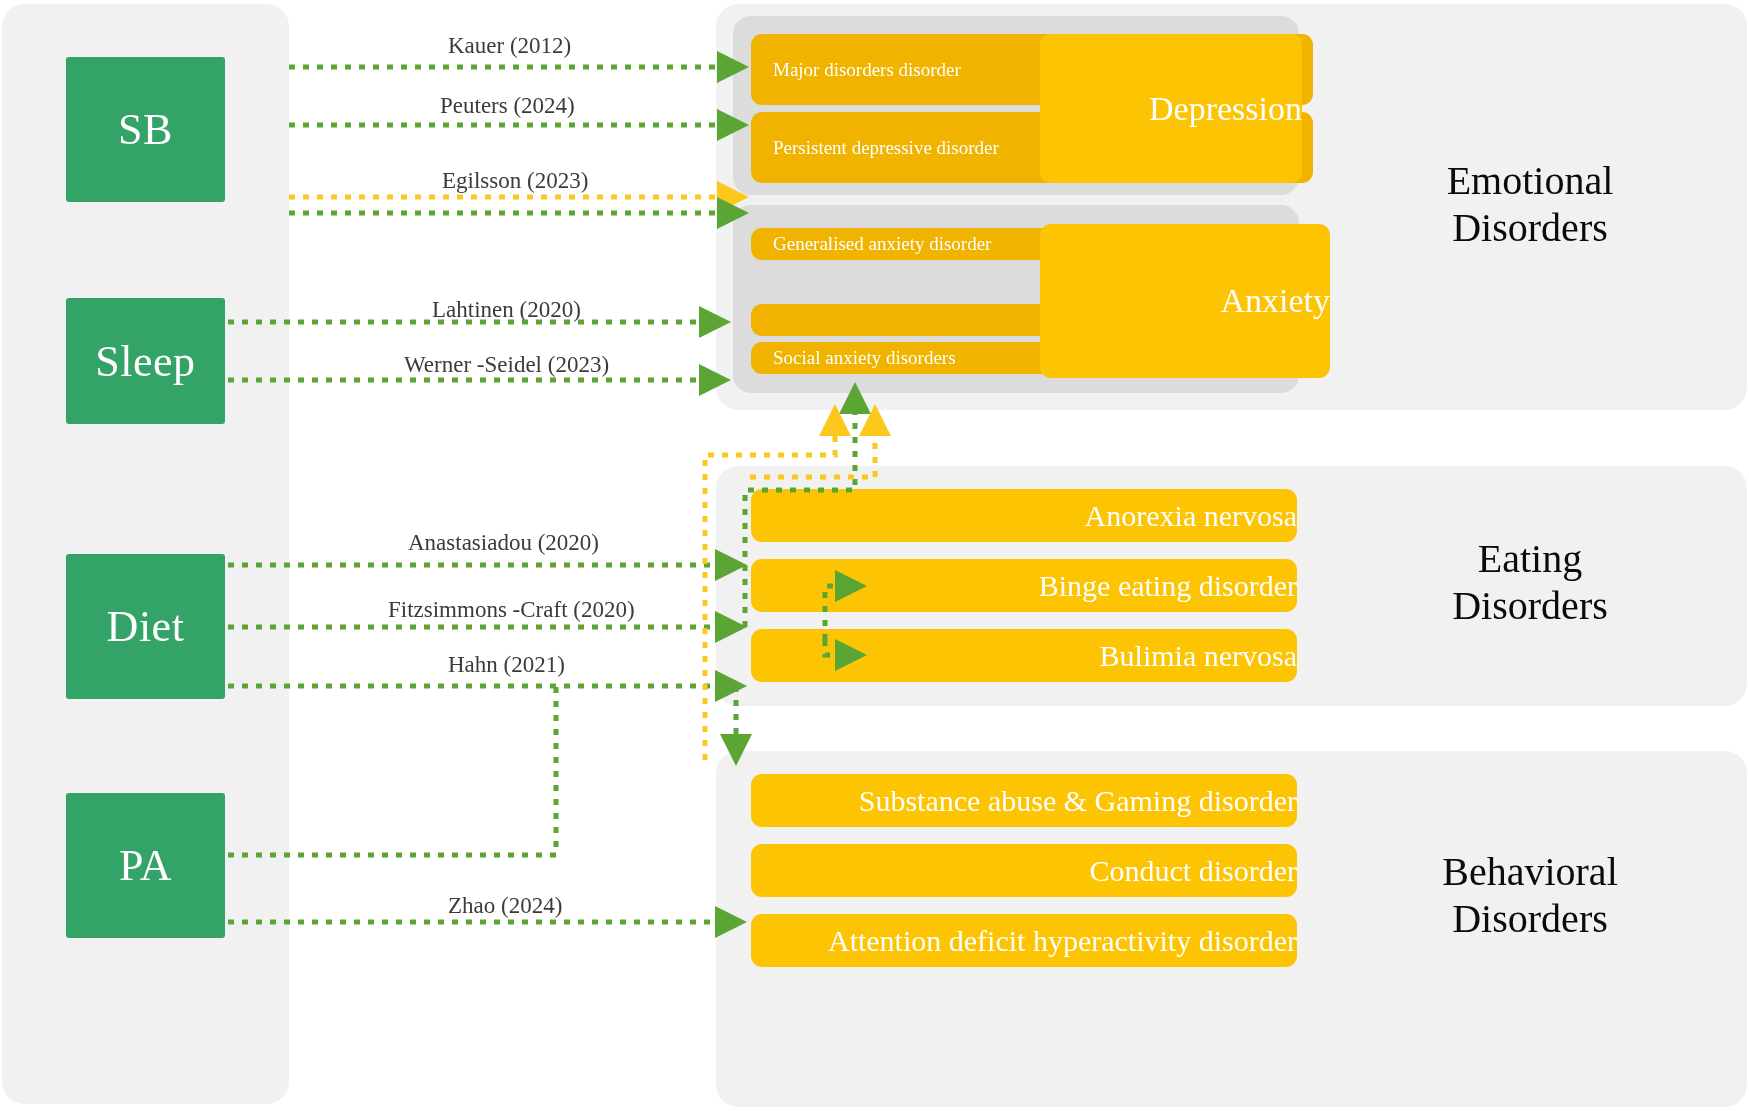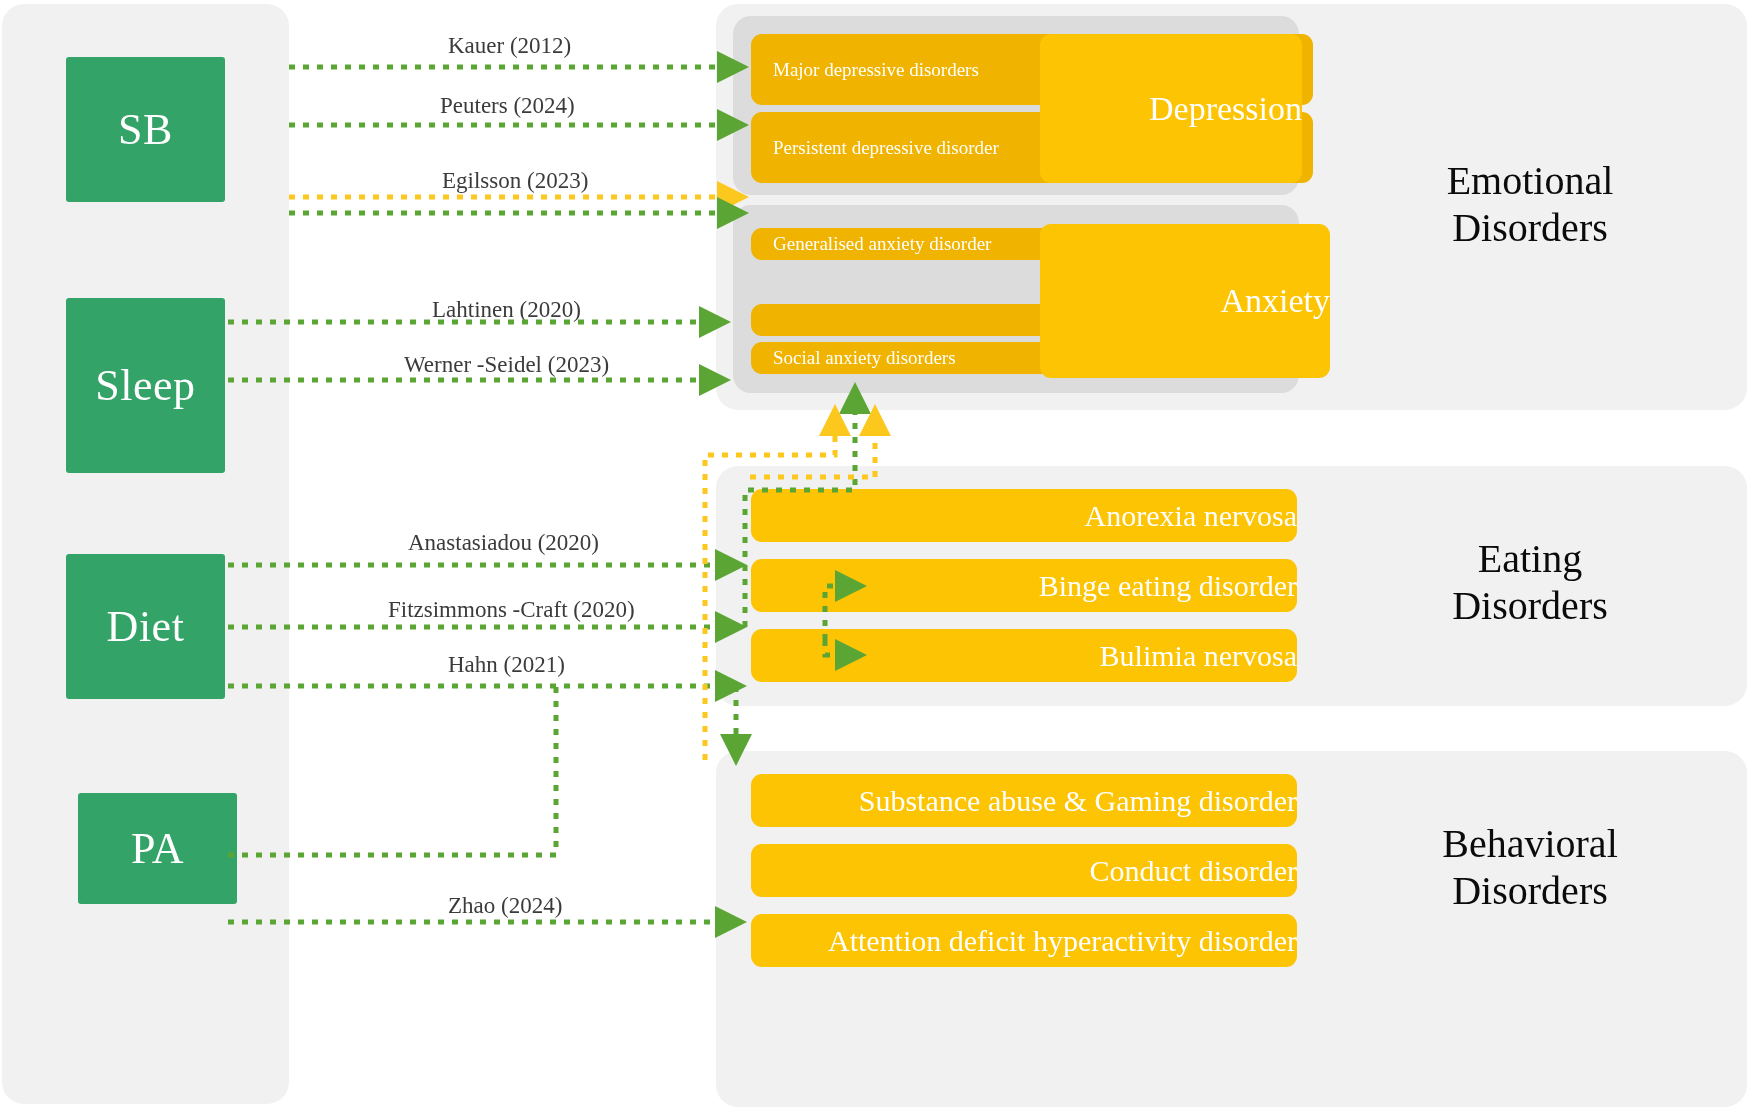--- a/index.html
+++ b/index.html
@@ -47,34 +47,34 @@
 
   <div class="panel" style="left:716px;top:751px;width:1031px;height:356px;"></div>
 
   <div class="inner-gray" style="left:733px;top:16px;width:566px;height:179px;"></div>
   <div class="inner-gray" style="left:733px;top:205px;width:566px;height:188px;"></div>
 
   <div class="det" style="left:66px;top:57px;width:159px;height:145px;">
     <span>SB</span>
   </div>
 
-  <div class="det" style="left:66px;top:298px;width:159px;height:175px;">
+  <div class="det" style="left:66px;top:298px;width:159px;height:126px;">
     <span>Sleep</span>
   </div>
 
   <div class="det" style="left:66px;top:554px;width:159px;height:145px;">
     <span>Diet</span>
   </div>
 
-  <div class="det" style="left:66px;top:793px;width:159px;height:111px;margin-left:12px;">
+  <div class="det" style="left:66px;top:793px;width:159px;height:145px;">
     <span>PA</span>
   </div>
 
   <div class="chip small" style="left:751px;top:34px;width:540px;height:71px;">
-    <span>Major depressive disorders</span>
+    <span>Major disorders disorder</span>
   </div>
   <div class="chip small" style="left:751px;top:112px;width:540px;height:71px;">
     <span>Persistent depressive disorder</span>
   </div>
   <div class="chip big" style="left:1040px;top:34px;width:262px;height:149px;">
     <span>Depression</span>
   </div>
 
   <div class="chip small" style="left:751px;top:228px;width:540px;height:32px;">
     <span>Generalised anxiety disorder</span>
@@ -110,21 +110,21 @@
   </div>
 
   <div class="cat" style="left:1330px;top:157px;width:400px;">
     <div>Emotional</div>
     <div>Disorders</div>
   </div>
   <div class="cat" style="left:1330px;top:535px;width:400px;">
     <div>Eating</div>
     <div>Disorders</div>
   </div>
-  <div class="cat" style="left:1330px;top:820px;width:400px;">
+  <div class="cat" style="left:1330px;top:848px;width:400px;">
     <div>Behavioral</div>
     <div>Disorders</div>
   </div>
 
   <div class="elabel" style="left:448px;top:33px;">Kauer (2012)</div>
   <div class="elabel" style="left:440px;top:93px;">Peuters (2024)</div>
   <div class="elabel" style="left:442px;top:168px;">Egilsson (2023)</div>
   <div class="elabel" style="left:432px;top:297px;">Lahtinen (2020)</div>
   <div class="elabel" style="left:404px;top:352px;">Werner -Seidel (2023)</div>
   <div class="elabel" style="left:408px;top:530px;">Anastasiadou (2020)</div>

